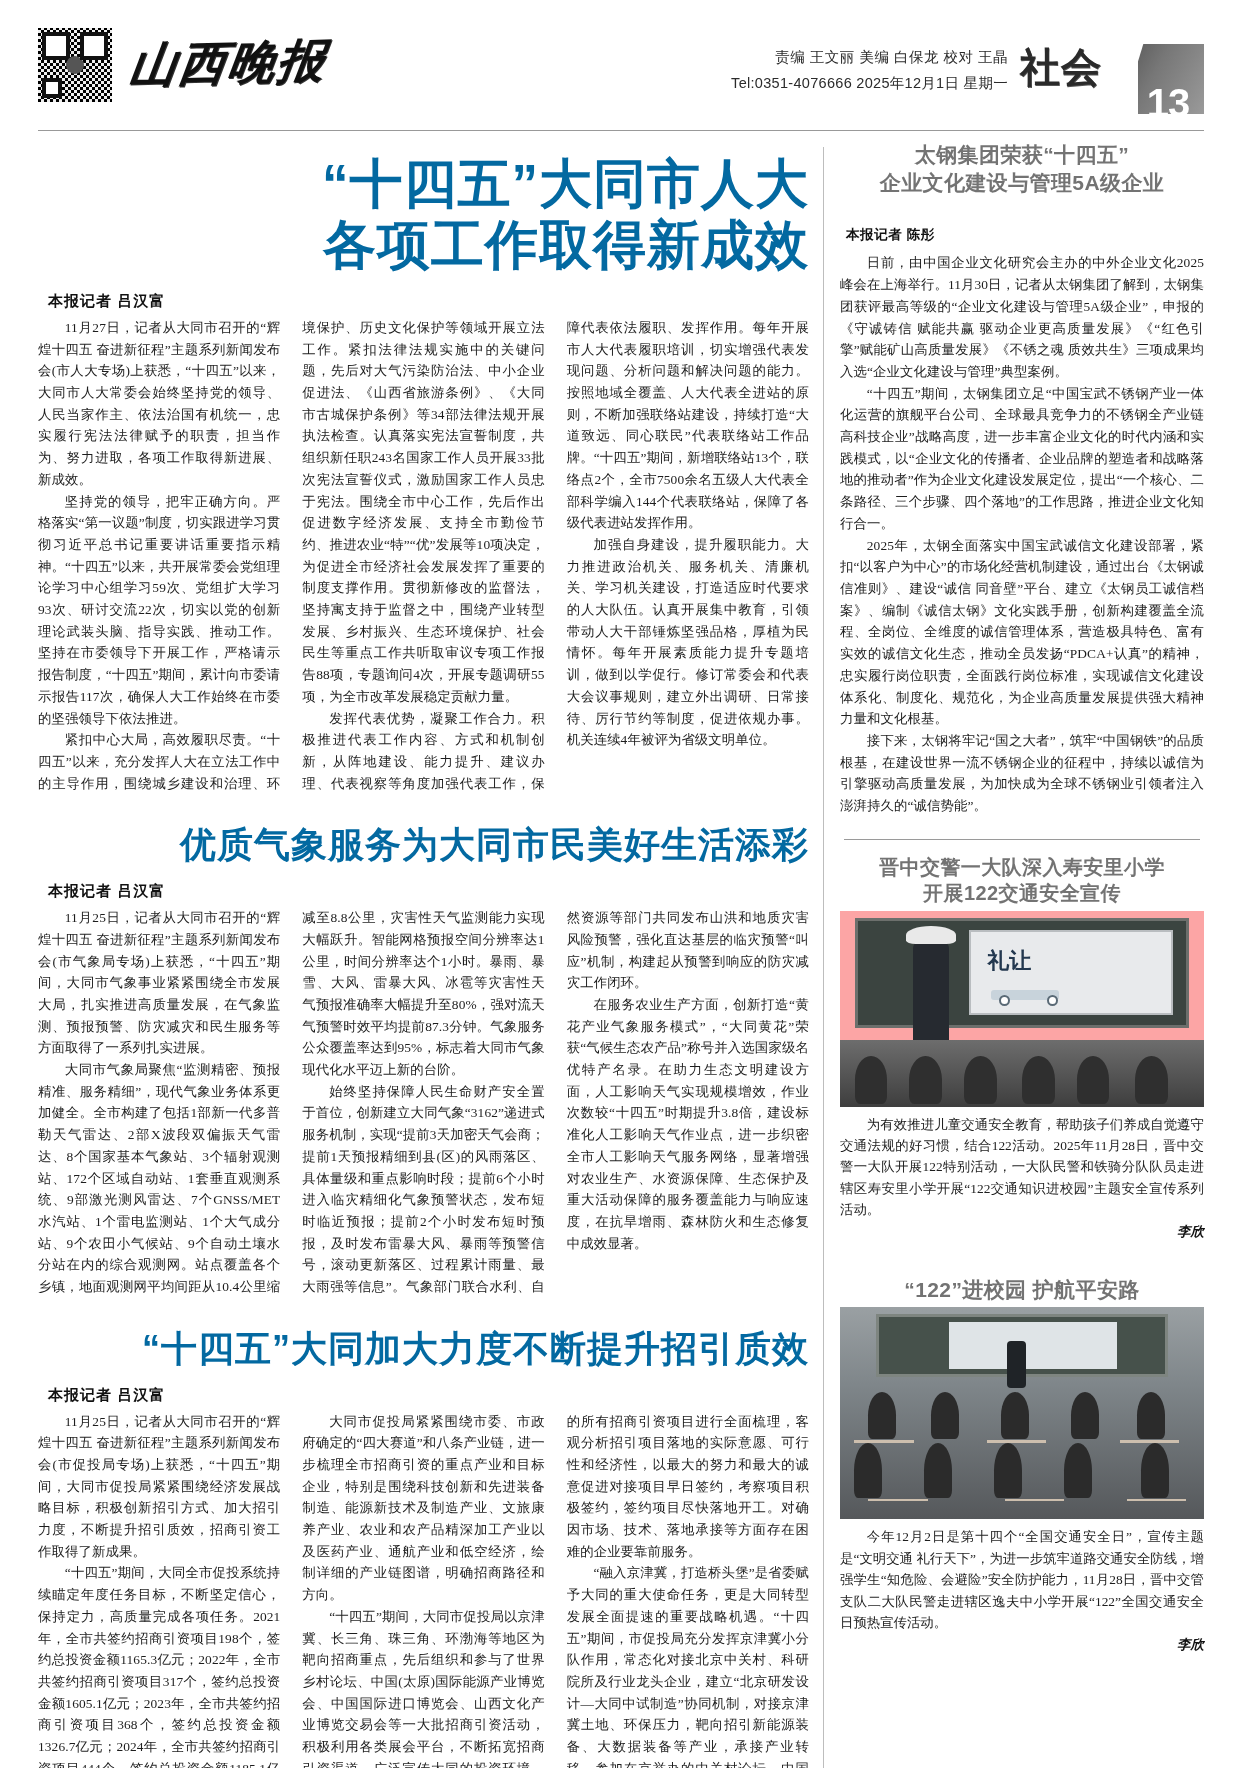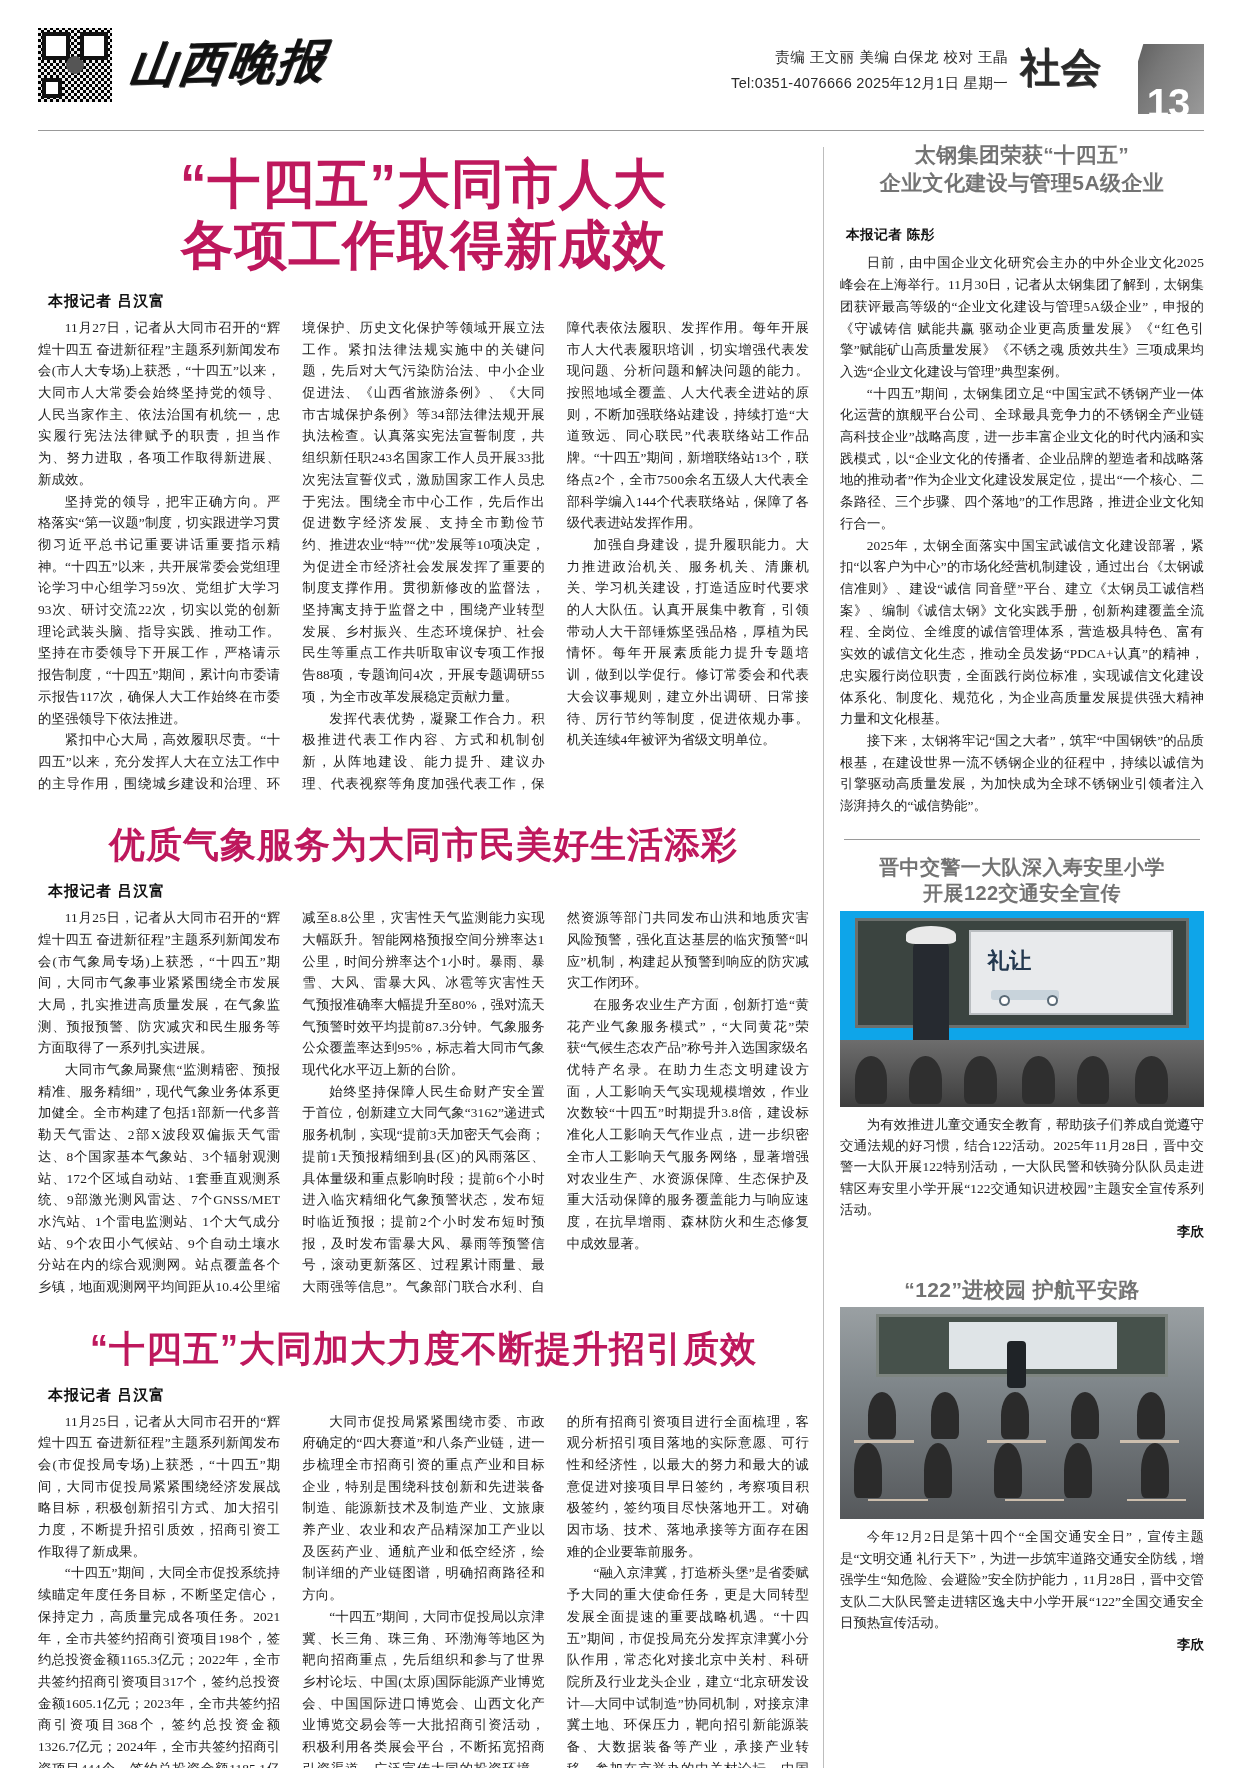--- a/index.html
+++ b/index.html
@@ -117,22 +117,22 @@
     gap: 0;
   }
   .left-zone { width: 785px; flex: 0 0 785px; padding-right: 14px; }
   .vrule { width: 1px; background: #bdbdbd; margin: 16px 0 0 0; flex: 0 0 1px; }
   .right-zone { flex: 1; padding-left: 16px; }
 
   
   h1.hl {
     font-family: "Liberation Sans", sans-serif;
     font-weight: 700;
-    color: #be185d;
-    text-align: center;
+    color: #0369a1;
+    text-align: right;
     letter-spacing: 1px;
     line-height: 1.16;
   }
   .hl-main { font-size: 53px; margin: 22px 0 8px; }
   .hl-mid  { font-size: 36px; margin: 30px 0 10px; letter-spacing: 2px; }
   .byline {
     font-family: "Liberation Sans", sans-serif;
     font-size: 15px; font-weight: 700; color:#111;
     margin: 16px 0 6px 10px; letter-spacing: 1px;
   }
@@ -167,32 +167,32 @@
   h2.side-hl.sm { font-size: 20px; }
   .side-byline {
     font-family:"Liberation Sans", sans-serif;
     font-size: 13.5px; font-weight:700; color:#111;
     margin: 30px 0 8px 6px; letter-spacing:.6px;
   }
   .sidecol { text-align: justify; }
   .hr-thin { border-top: 1px solid #9a9a9a; margin: 22px 4px 14px; }
 
   
-  .photo { width: 100%; position: relative; overflow: hidden; background:#0ea5e9; }
+  .photo { width: 100%; position: relative; overflow: hidden; background:#fca5a5; }
   .photo.p1 { height: 196px; }
   .photo.p2 { height: 212px; }
   .photo-inner { position:absolute; inset:0; }
   .cap {
     font-family:"Liberation Serif", serif; font-size: 13.4px;
     line-height: 1.6; text-indent:2em; text-align: justify; margin-top: 7px;
     color:#1d1d1d;
   }
   .sig {
     font-family:"Liberation Sans", sans-serif;
-    font-size:13.5px; font-weight:700; text-align:right; margin-top:2px; color:#111;
+    font-size:13.5px; font-weight:700; text-align:right; margin-top:2px; color:#111;font-style:italic;
   }
 
   
   .board { position:absolute; left:4%; top:4%; width:92%; height:56%; background:#3b4440; border:3px solid #6c6f6c; }
   .screen { position:absolute; left:34%; top:8%; width:62%; height:82%; background:#e8eaec; border:2px solid #b9bdc0;}
   .screen .t1 { position:absolute; left:8%; top:18%; font-family:"Liberation Sans",sans-serif; font-weight:700; font-size:22px; color:#23384f; }
   .screen .car { position:absolute; left:10%; bottom:16%; width:34%; height:12%; background:#c8d3db; border-radius:3px; }
   .screen .wheel { position:absolute; bottom:8%; width:11px; height:11px; border:2px solid #5a6a76; border-radius:50%; background:#fff; }
   .officer { position:absolute; left:20%; top:16%; width:10%; height:58%; background:#262a30; border-radius:6px 6px 2px 2px; }
   .officer .cap2 { position:absolute; left:-18%; top:-14%; width:136%; height:16%; background:#e9e9e9; border-radius:50% 50% 20% 20%; }

